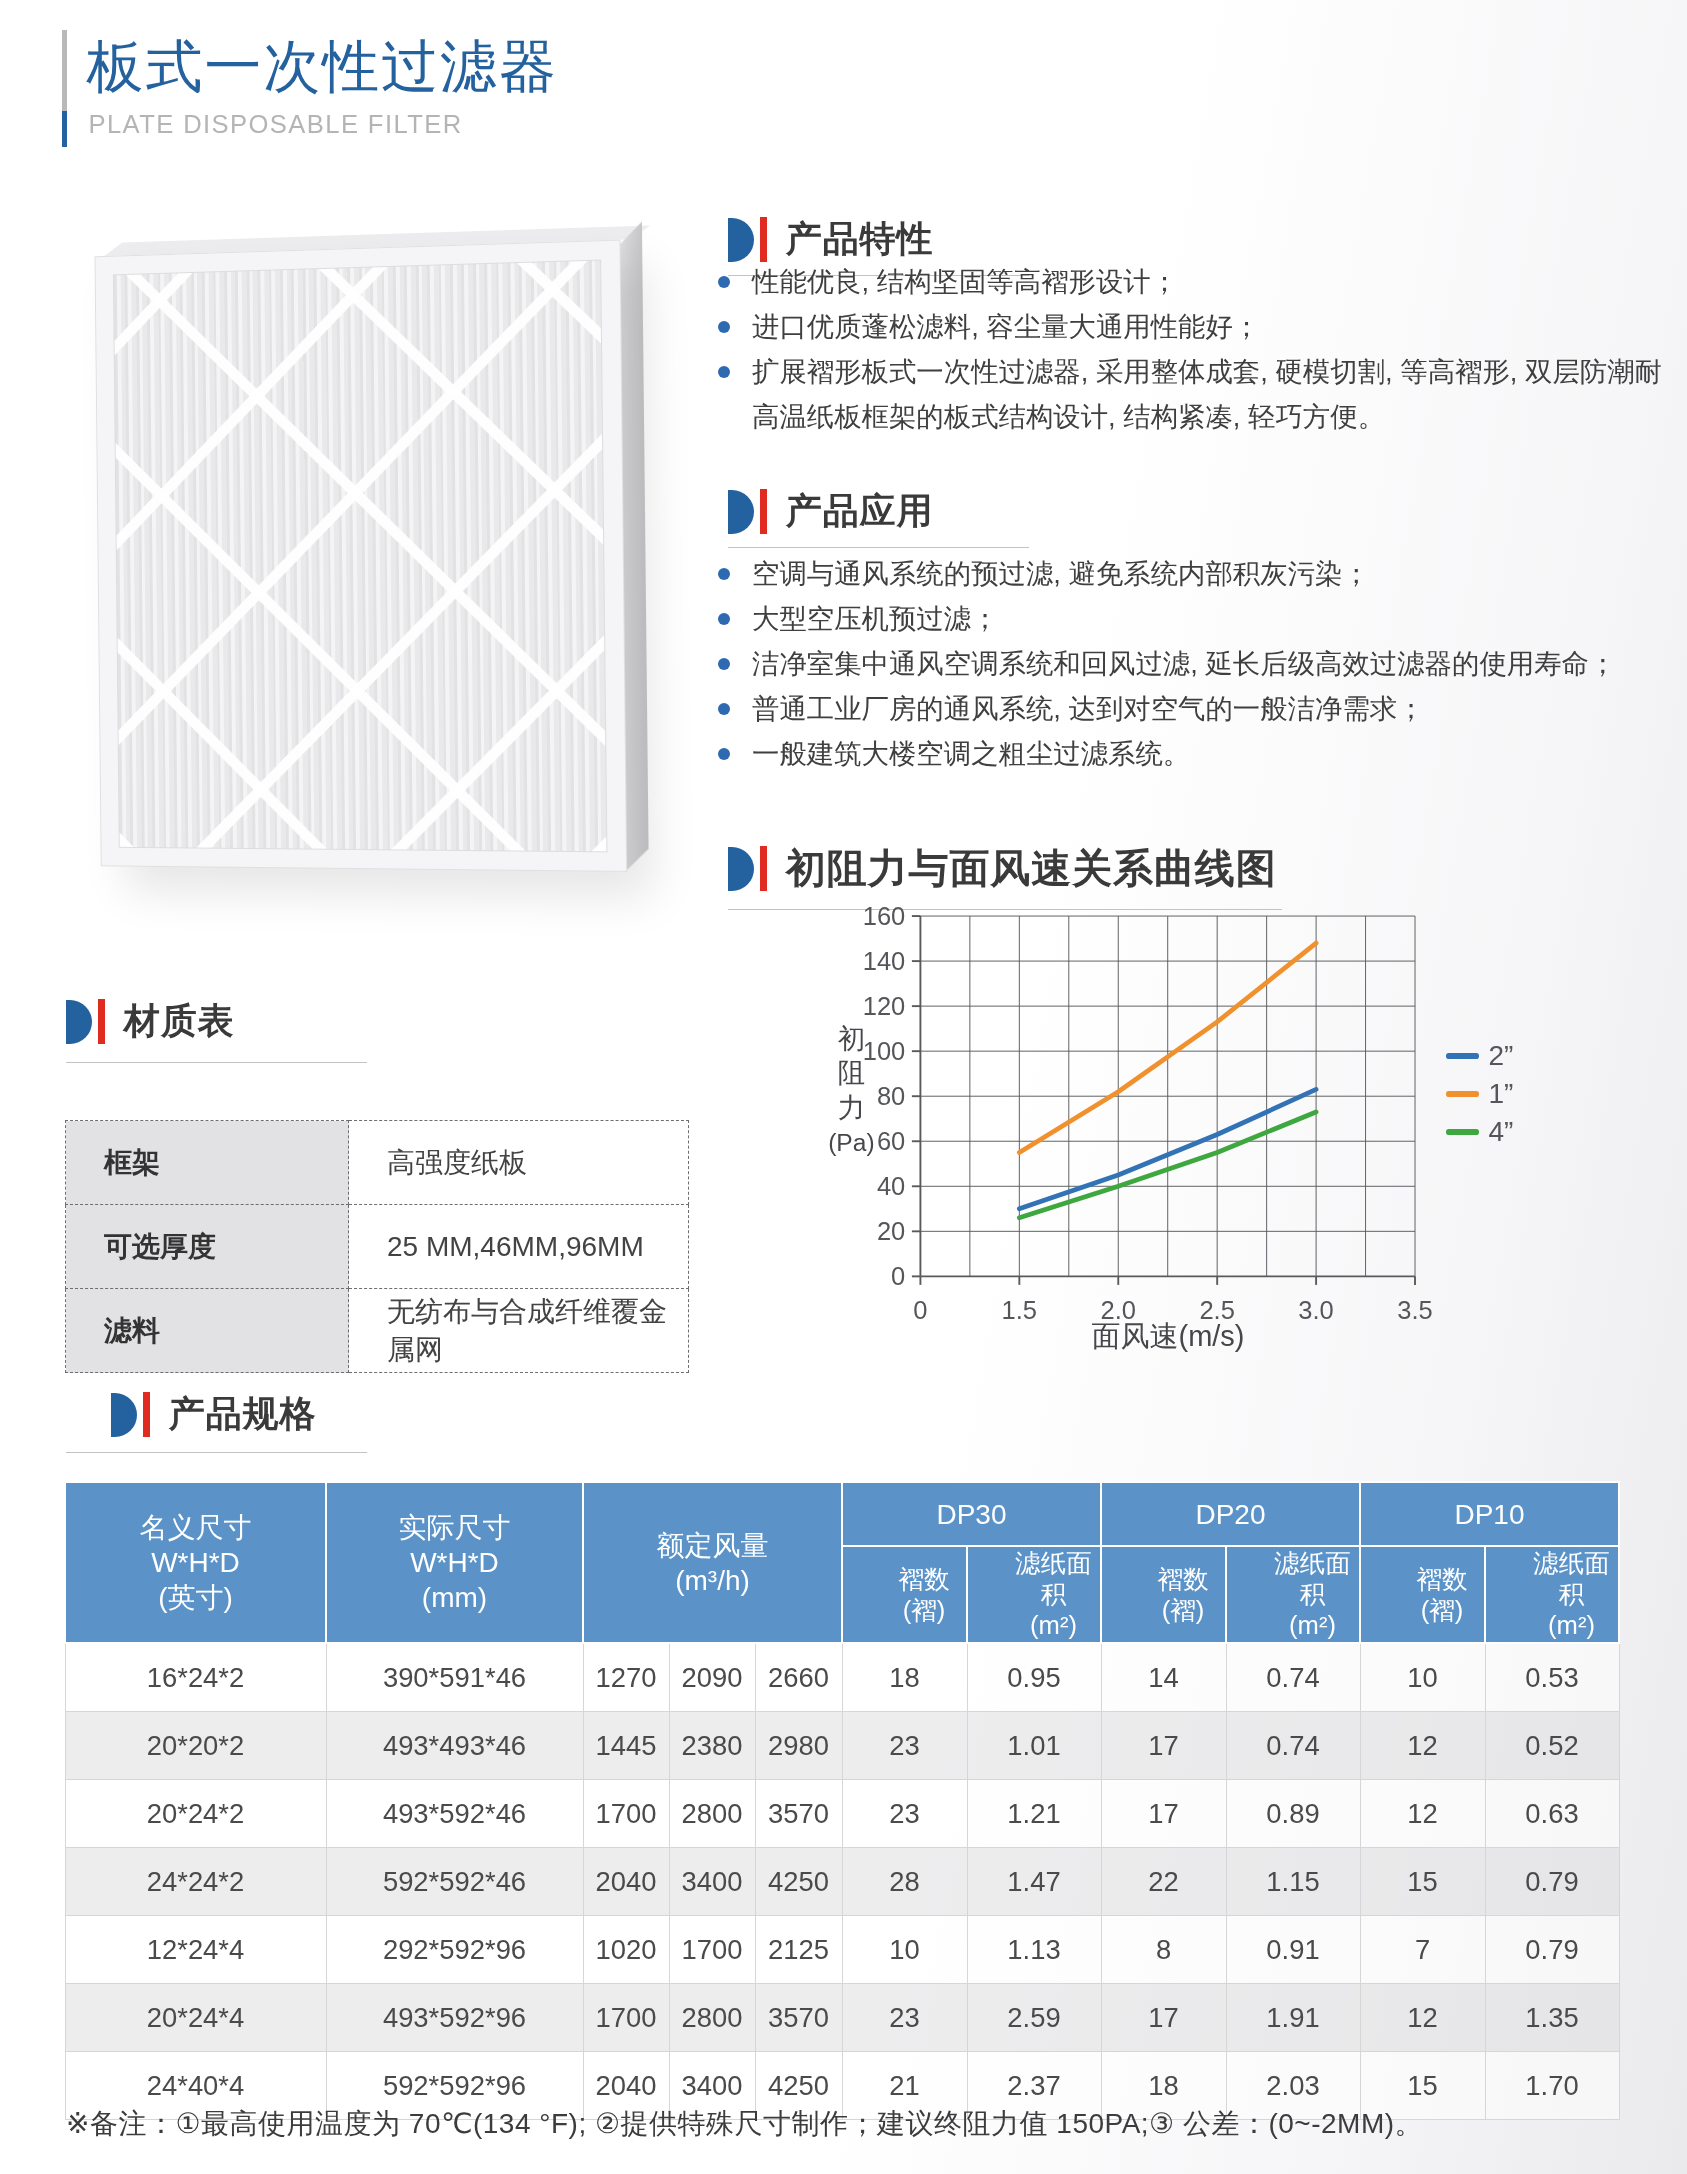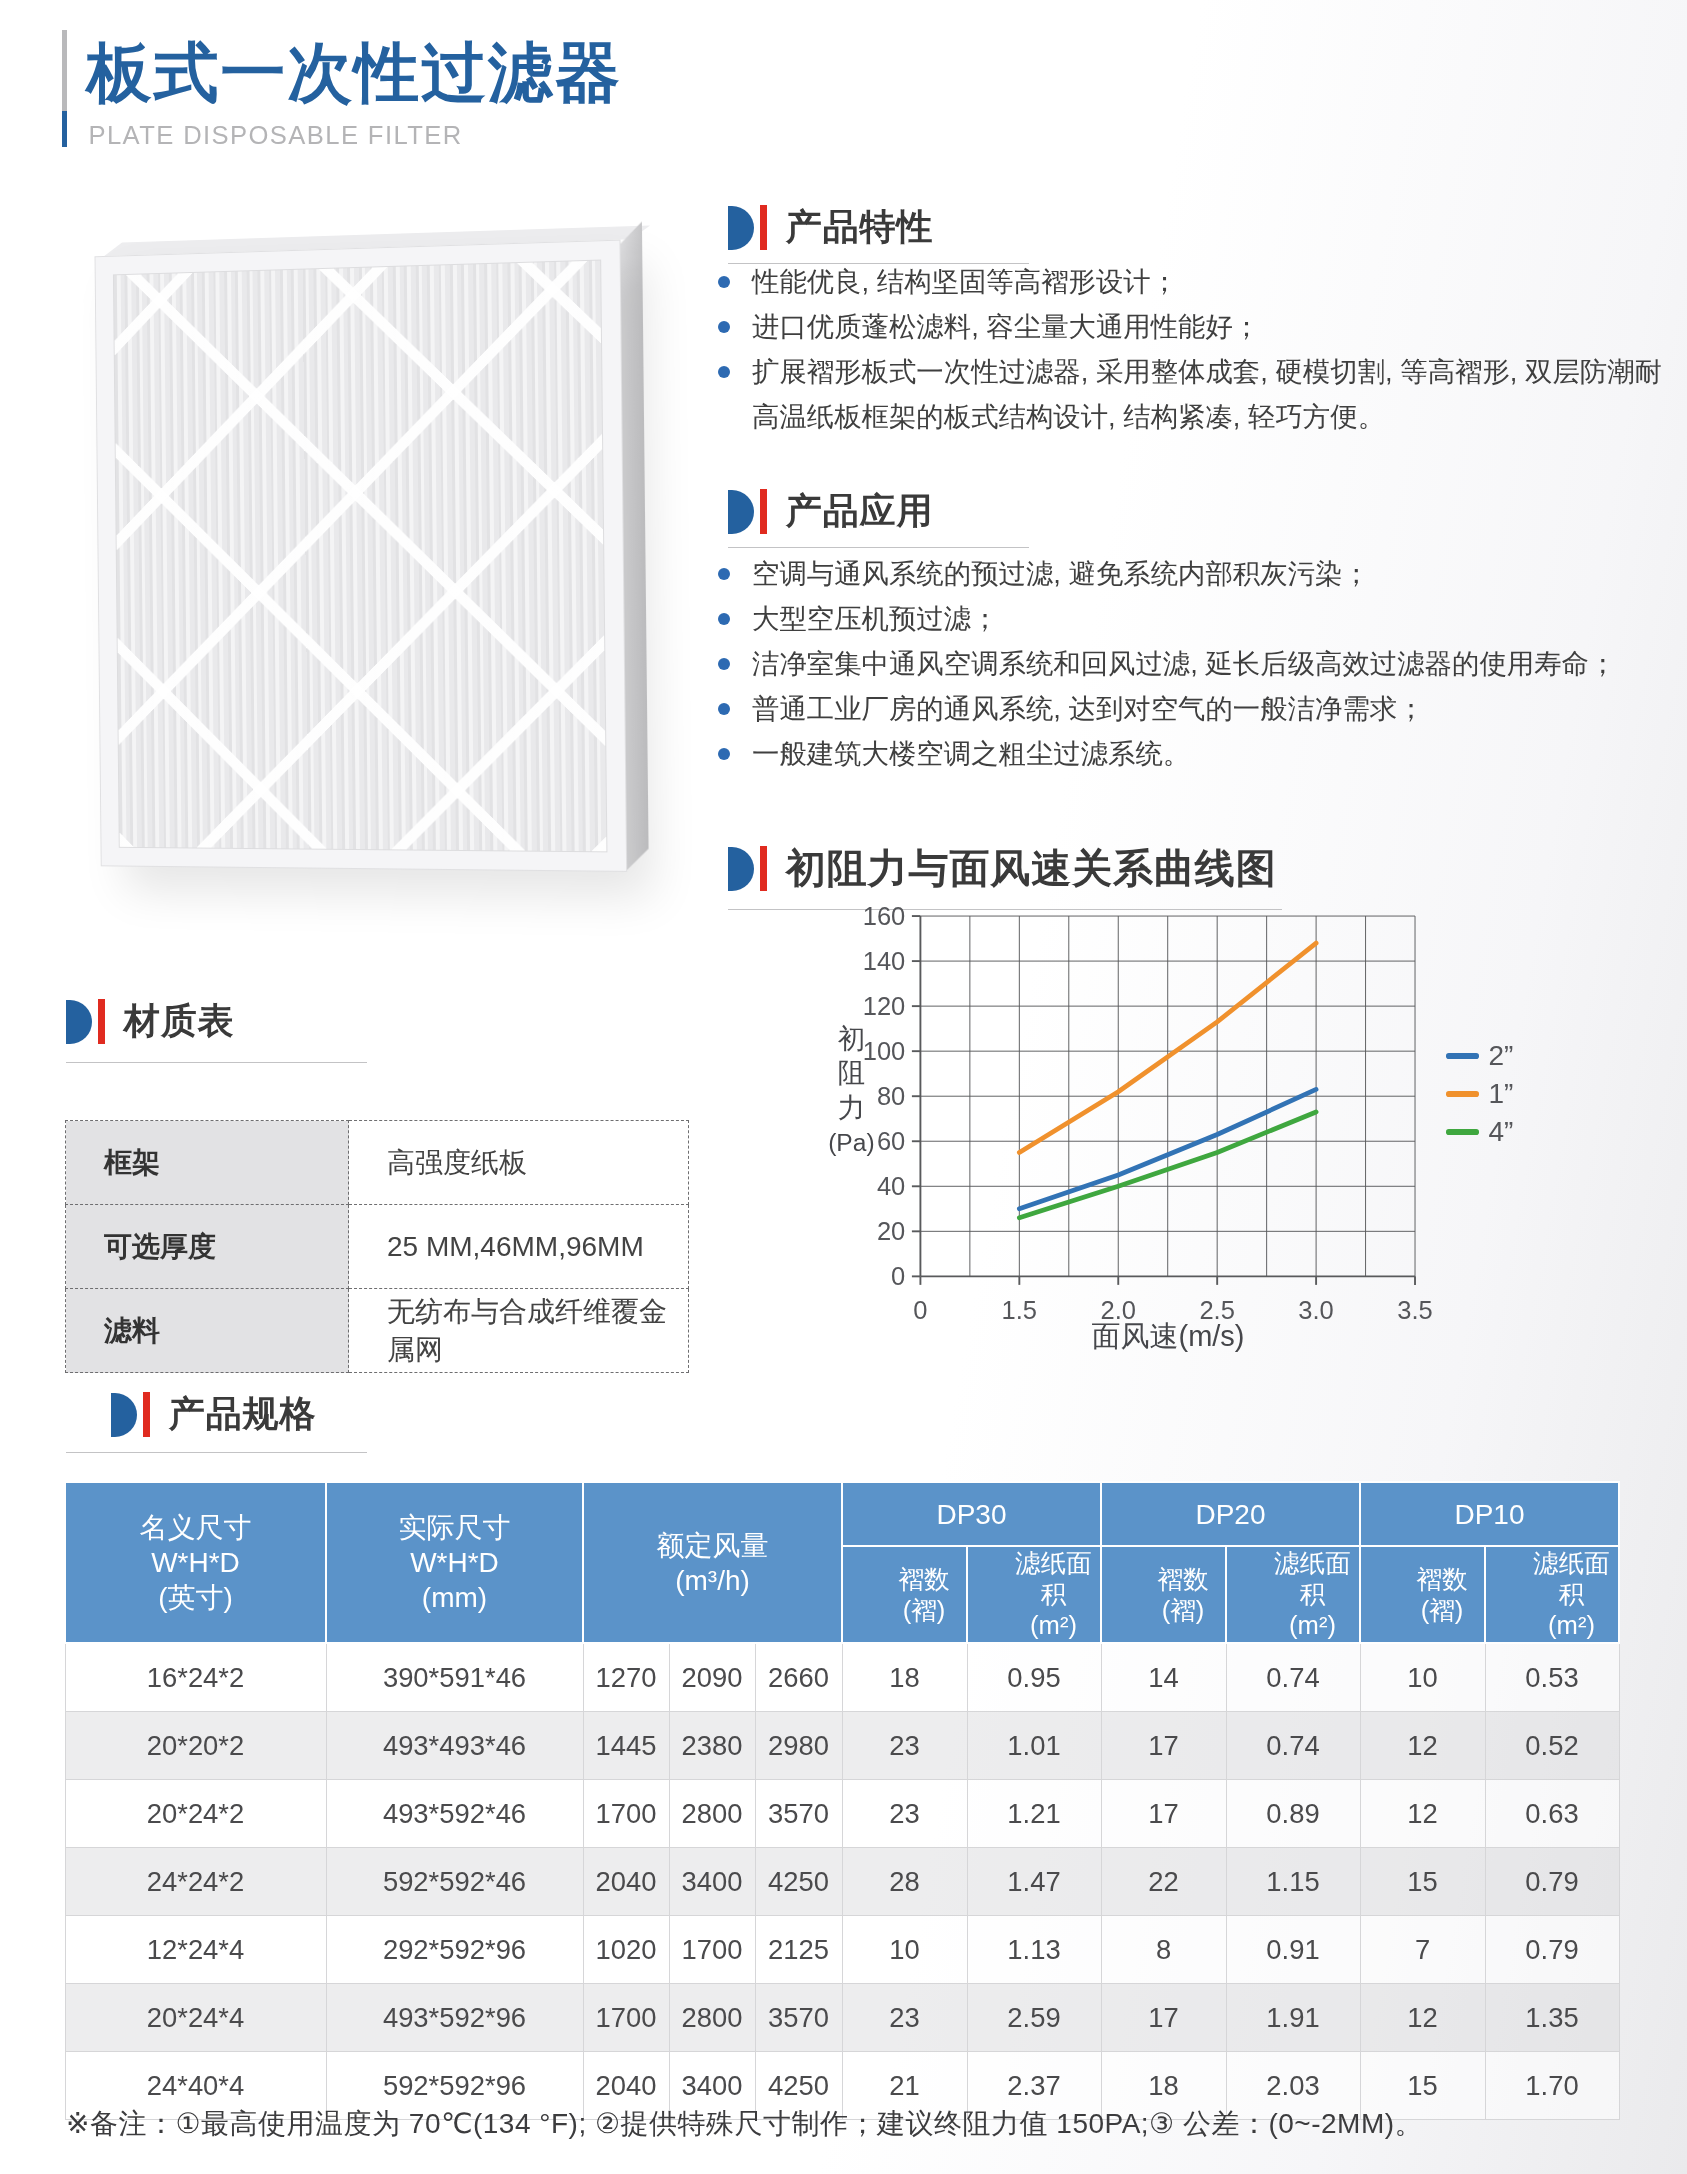--- a/index.html
+++ b/index.html
@@ -6,21 +6,21 @@
   .page{
     position:relative; width:1687px; height:2175px; overflow:hidden;
     background:linear-gradient(100deg,#ffffff 58%,#f6f6f8 82%,#eaeaec 100%);
     font-family:"Liberation Sans","DejaVu Sans",sans-serif; color:#3f3f3f;
   }
   
   .title-block{position:absolute; left:62px; top:26.5px;}
   .title-vbar{position:absolute; left:0; top:3.8px; width:4.7px; height:117px;}
   .title-vbar .g{display:block; width:100%; height:81px; background:#b9b9bb;}
   .title-vbar .b{display:block; width:100%; height:36px; background:#24619f;}
-  .page-title{margin:0 0 0 24.6px; font-size:65px; font-weight:bold; color:#24619f; letter-spacing:1.9px; line-height:1.4;}
+  .page-title{margin:0 0 0 24.6px; font-size:57px; font-weight:normal; color:#24619f; letter-spacing:1.9px; line-height:1.4;}
   .page-subtitle{margin:3.8px 0 0 26.5px; font-size:25.6px; color:#b4b4b6; letter-spacing:1.4px;}
   
   .sec{position:absolute;}
   .sec-head{display:flex; align-items:center; height:47px;}
   .half-disc{width:25.6px; height:44px; background:#24619f; border-radius:0 25.6px 25.6px 0; flex:0 0 auto;}
   .red-bar{width:6.6px; height:45px; background:#e02b20; margin-left:6.6px; flex:0 0 auto;}
   .sec-title{margin-left:19px; font-size:36px; font-weight:bold; color:#3a3a3a; letter-spacing:0.9px; white-space:nowrap;}
   .sec-title.big{font-size:40px;}
   .sec-rule{position:absolute; left:0; top:59px; width:301px; border-top:1.9px solid #c3c3c5;}
   .sec-rule.wide{width:554px;}
@@ -82,21 +82,21 @@
   </div>
 
   <div class="photo-wrap">
     <span class="photo-top"></span>
     <span class="photo-side"></span>
     <div class="photo-face">
       <div class="photo-media"></div>
     </div>
   </div>
 
-  <div class="sec" style="left:728px; top:204px;">
+  <div class="sec" style="left:728px; top:216px;">
     <div class="sec-head">
       <span class="half-disc"></span>
       <span class="red-bar"></span>
       <span class="sec-title">产品特性</span>
     </div>
     <div class="sec-rule"></div>
   </div>
   <div class="bullets" style="left:712px; top:259px;" id="features-list">
       <div class="bullet-item"><span class="bullet-dot"></span><span>性能优良, 结构坚固等高褶形设计；</span></div>
       <div class="bullet-item"><span class="bullet-dot"></span><span>进口优质蓬松滤料, 容尘量大通用性能好；</span></div>

